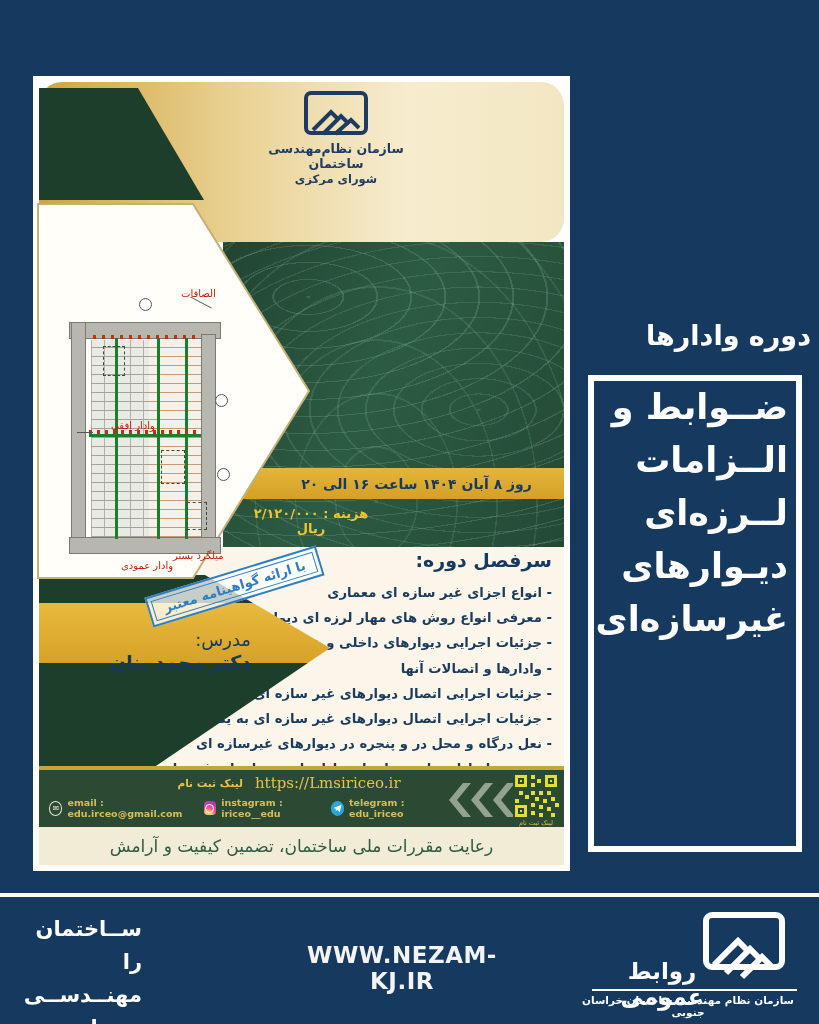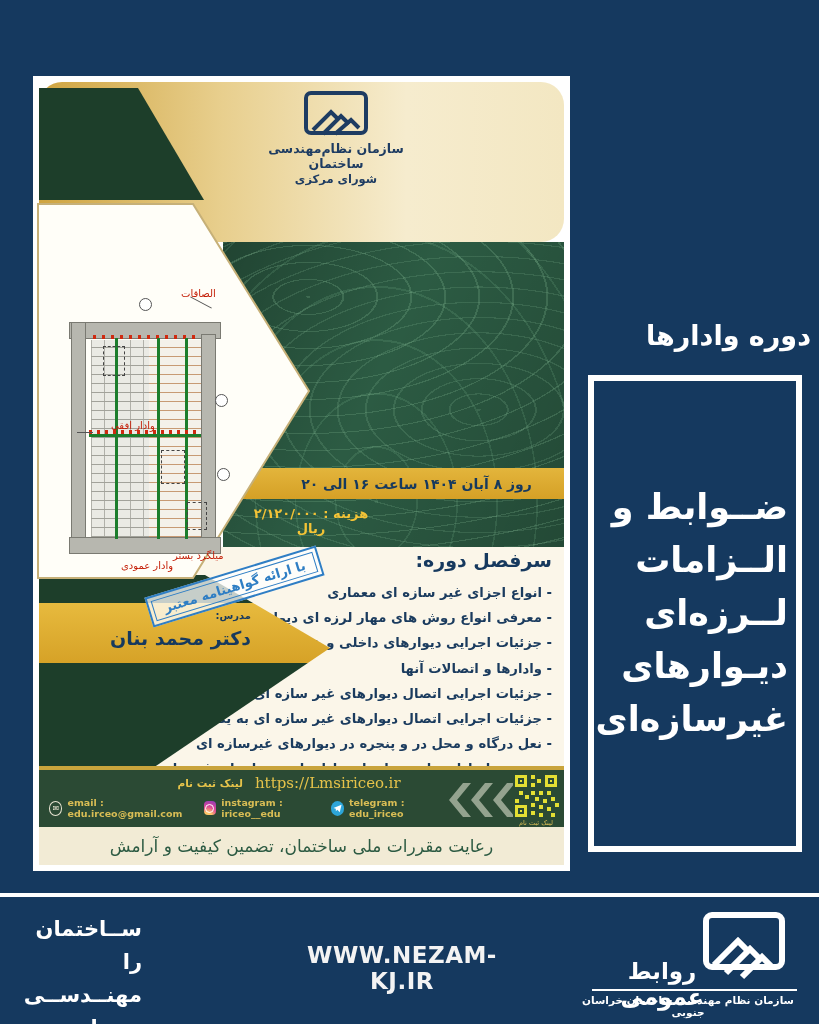--- a/index.html
+++ b/index.html
@@ -56,21 +56,21 @@
 
   
   .instructor-shape { position:absolute; left:6px; top:499px; width:297px; height:195px;
     clip-path:polygon(0 0, 166px 0, 291px 73px, 111px 195px, 0 195px); }
   .ins-g1 { position:absolute; left:0; top:0; width:100%; height:28px; background:#1d3e2a; }
   .ins-gold { position:absolute; left:0; top:28px; width:100%; height:60px;
     background:linear-gradient(180deg,#e7ba3e,#d6a227); }
   .ins-g2 { position:absolute; left:0; top:88px; width:100%; height:107px; background:#1d3e2a; }
   .ins-text { position:absolute; left:6px; top:31px; width:206px; direction:rtl; text-align:right;
     color:#16395e; }
-  .ins-label { font-size:10px; font-weight:bold; line-height:20px; }
+  .ins-label { font-size:18px; font-weight:normal; line-height:20px;margin-top:24px; }
   .ins-name  { font-size:19px; font-weight:bold; line-height:24px; }
 
   
   .gold-strip { position:absolute; left:6px; top:690px; width:525px; height:4px; background:#c9a43c; }
   .footer-band { position:absolute; left:6px; top:694px; width:525px; height:67px; background:#2b4a34; }
   .reg-line { position:absolute; left:110px; top:4px; width:280px; display:flex;
     justify-content:center; align-items:center; gap:12px; }
   .reg-label { color:#e6c34a; font-size:10.5px; font-weight:bold; }
   .reg-url { color:#e6c34a; font-size:15px; font-family:"DejaVu Serif", serif; }
   .contacts { position:absolute; left:10px; top:27px; width:400px; display:flex;
@@ -114,21 +114,21 @@
   .d-dash { position:absolute; border:1px dashed #444; }
   .d-circle { position:absolute; width:13px; height:13px; border:1px solid #555; border-radius:50%;
     background:#fff; }
   .d-label { position:absolute; color:#c41f08; white-space:nowrap; }
   .d-leader { position:absolute; height:1px; background:#555; }
 
   
   .kicker { position:absolute; right:8px; top:320px; width:240px; direction:rtl; text-align:right;
     color:#ffffff; font-weight:bold; font-size:27px; }
   .title-box { position:absolute; left:588px; top:375px; width:214px; height:477px;
-    border:6px solid #ffffff; display:flex; flex-direction:column; justify-content:center;
+    border:6px solid #ffffff; display:flex; flex-direction:column; justify-content:flex-start;
     direction:rtl; padding:0 8px; }
   .title-box div { color:#ffffff; font-weight:bold; font-size:35px; line-height:53px;
     text-align:right; white-space:nowrap; }
 
   
   .bottom-line { position:absolute; left:0; top:893px; width:819px; height:4px; background:#ffffff; }
   .bottom-slogan { position:absolute; left:18px; top:913px; width:124px; direction:rtl; text-align:right;
     color:#ffffff; font-weight:bold; font-size:21px; line-height:33px; }
   .website { position:absolute; left:287px; top:942px; width:230px; text-align:center;
     color:#f3f3f3; font-weight:bold; font-size:23px; letter-spacing:0.5px; }

